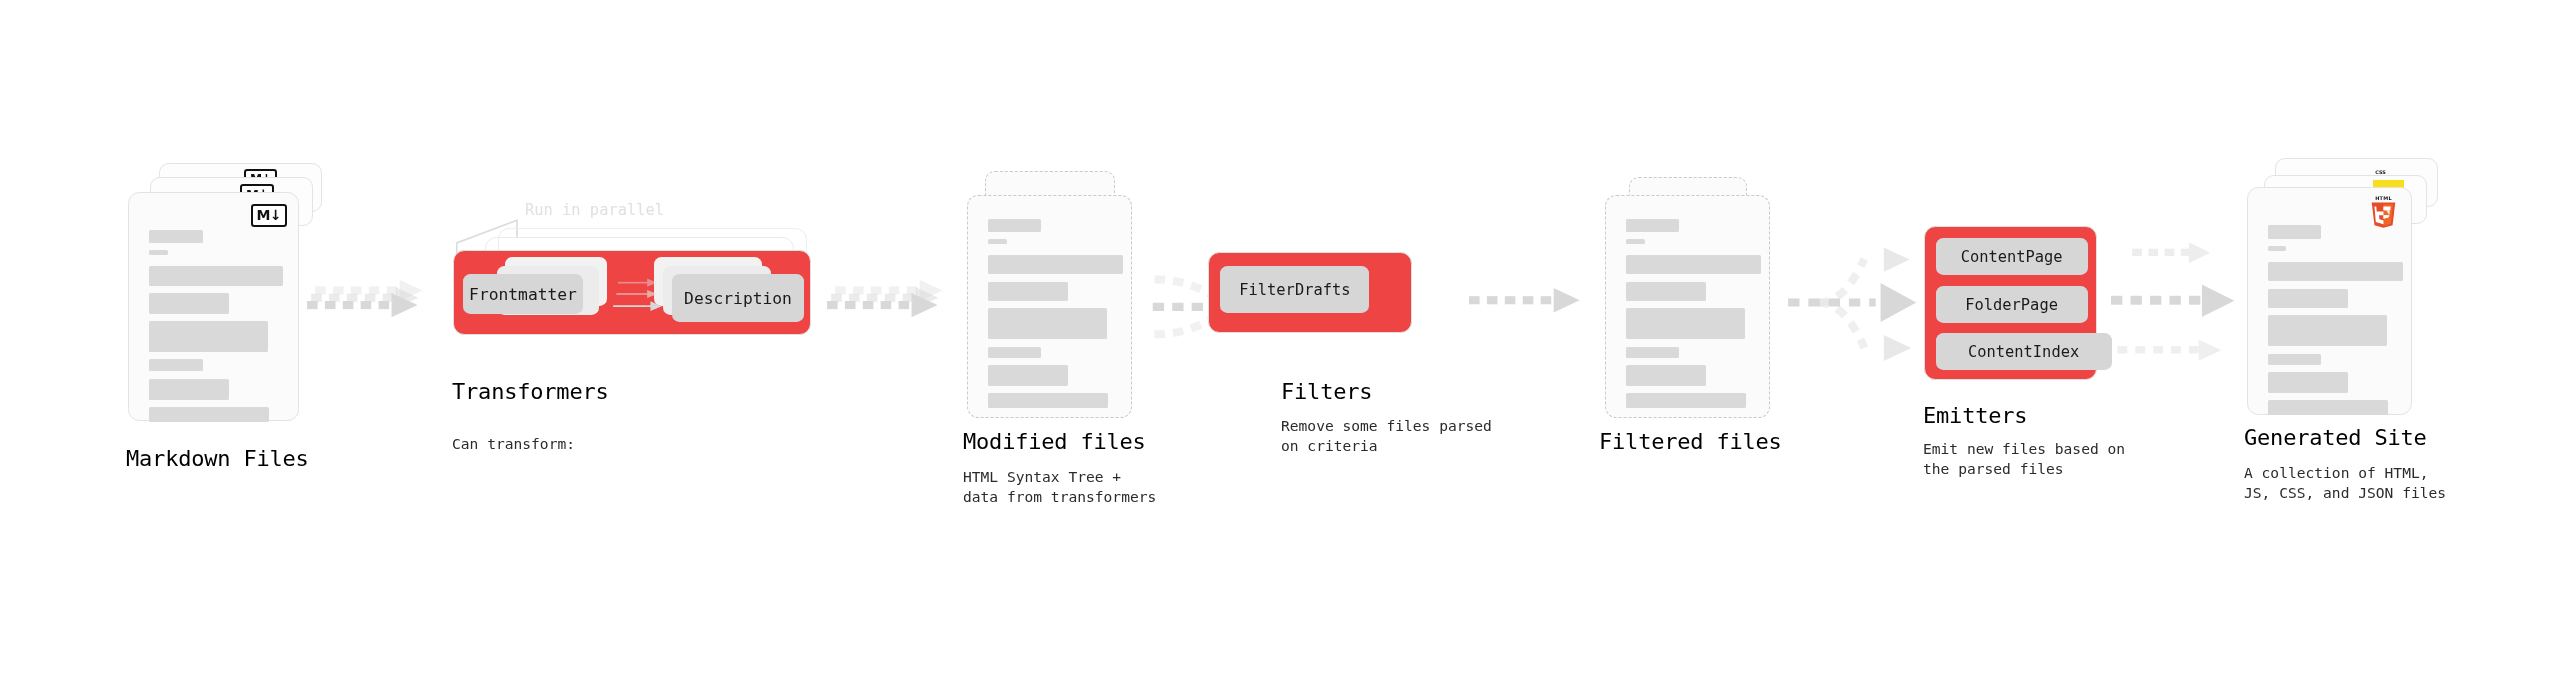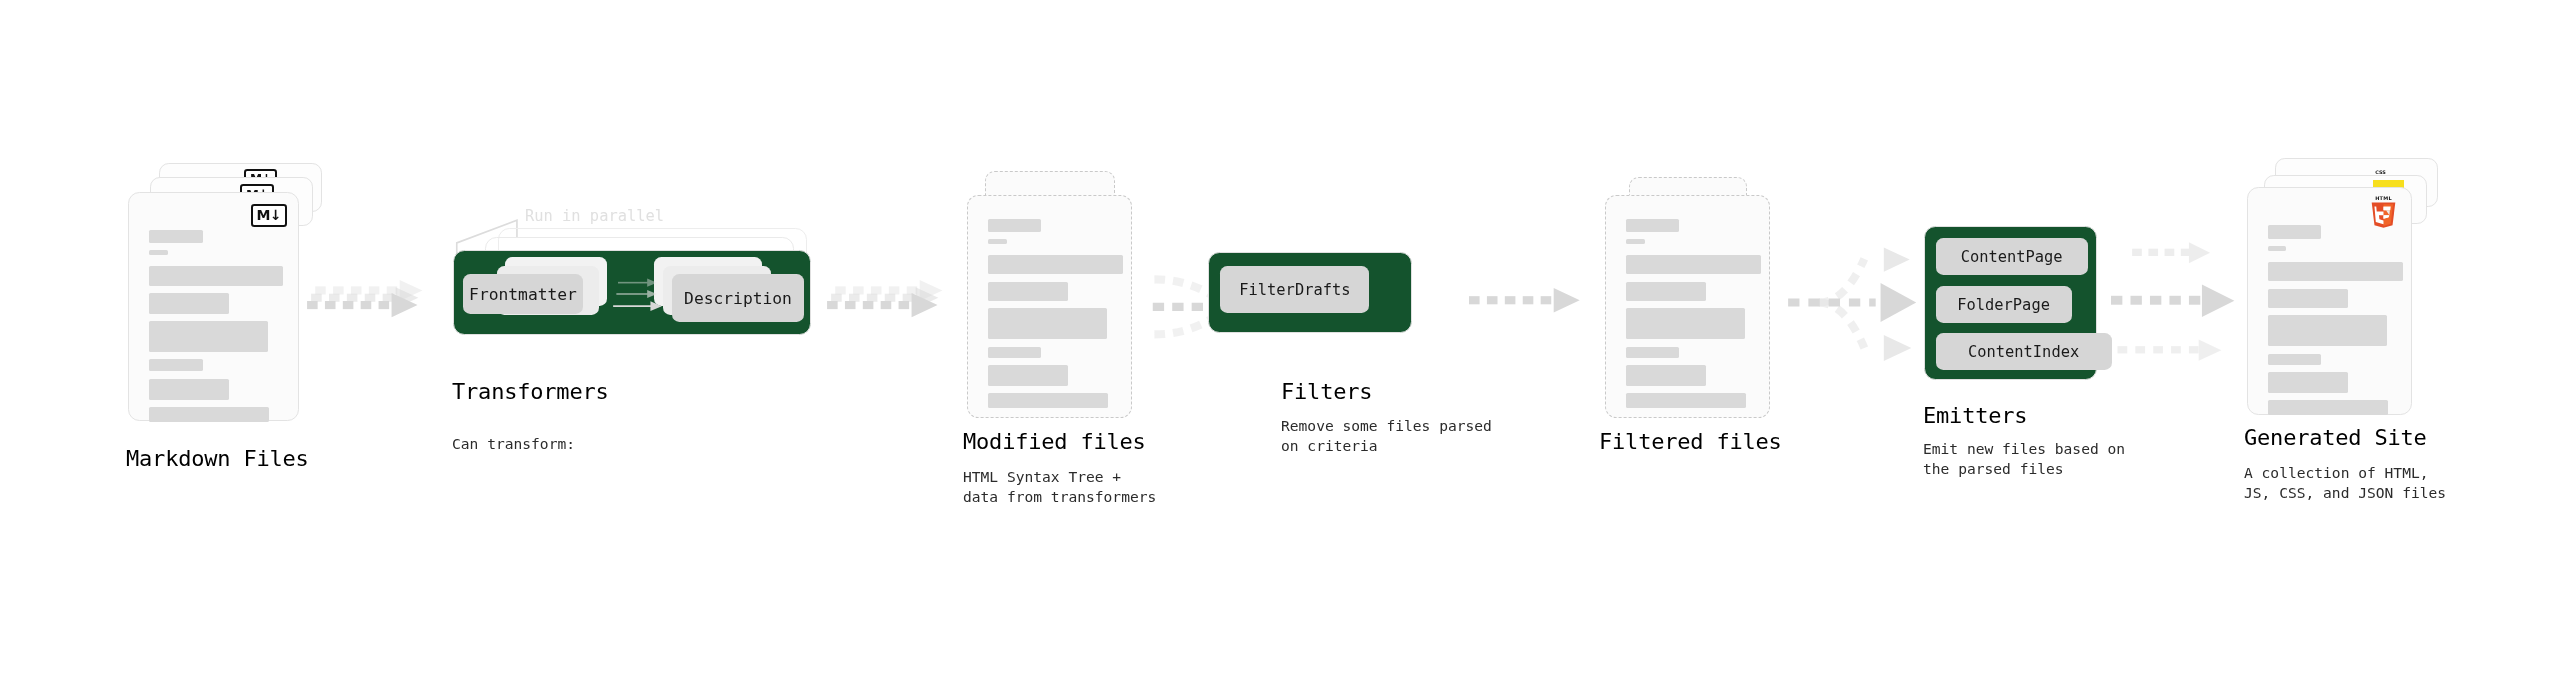--- a/index.html
+++ b/index.html
@@ -53,21 +53,21 @@
     position: absolute; left: 0; right: 0; top: -7.3px;
     font-family: "DejaVu Sans", "Liberation Sans", sans-serif;
     font-size: 4.9px; font-weight: 700; color: #111; text-align: center;
     line-height: 6.5px;
   }
   .js-chip { position: absolute; width: 31px; height: 15.4px; background: #f7df1e; }
 
   
   .procbox {
     position: absolute;
-    background: #14532d;
+    background: #ef4444;
     border: 1.6px solid #e0e0e0;
     border-radius: 11.4px;
   }
   .procbox.stacked { background: transparent; }
   .chip {
     position: absolute;
     background: #d6d6d6;
     border-radius: 7.3px;
     display: flex; align-items: center; justify-content: center;
     font-size: 16.3px; color: #1a1a1a;
@@ -161,21 +161,21 @@
         <path d="M104 22 L136 37 L104 52 Z"></path>
       </g>
     </g>
   </svg>
 
   <div>
 
     <svg class="abs" style="left:455px; top:199px;" width="106" height="61" viewBox="0 0 130 75">
       <path d="M2 72 L2 54 L76 26 L76 48" fill="none" stroke="#dcdcdc" stroke-width="2"></path>
     </svg>
-    <div class="parallel-label" style="left:525px; top:201px;margin-top:6px;">Run in parallel</div>
+    <div class="parallel-label" style="left:525px; top:201px;">Run in parallel</div>
 
     <div class="procbox stacked" style="left:498px; top:228px; width:309px; height:89px; border-color:#ededed;"></div>
     <div class="procbox stacked" style="left:485px; top:237px; width:309px; height:89px; border-color:#eaeaea;"></div>
     <div class="procbox" style="left:453px; top:250px; width:358px; height:85px;">
     </div>
 
     <div class="chip pale2" style="left:505px; top:257px; width:102px; height:49px;">.</div>
     <div class="chip pale" style="left:497px; top:266px; width:102px; height:49px;">.</div>
     <div class="chip pale2" style="left:654px; top:257px; width:108px; height:49px;">.</div>
     <div class="chip pale" style="left:663px; top:266px; width:108px; height:49px;">.</div>
@@ -307,21 +307,21 @@
       <path d="M10 72 L118 72" opacity="1" stroke="#d8d8d8" stroke-dasharray="14 11"></path>
     </g>
     <path d="M128 4 L160 19 L128 34 Z" fill="#e8e8e8"></path>
     <path d="M124 48 L168 72 L124 96 Z" fill="#d8d8d8"></path>
     <path d="M128 112 L162 128 L128 144 Z" fill="#e8e8e8"></path>
   </svg>
 
   <div>
     <div class="procbox" style="left:1924px; top:226px; width:173px; height:154px;">
       <div class="chip" style="left:10.6px; top:11.4px; width:152px; height:37px; font-size:15.4px;">ContentPage</div>
-      <div class="chip" style="left:10.6px; top:59px; width:136px; height:37px; font-size:15.4px;">FolderPage</div>
+      <div class="chip" style="left:10.6px; top:59px; width:152px; height:37px; font-size:15.4px;">FolderPage</div>
       <div class="chip" style="left:10.6px; top:106px; width:176px; height:37px; font-size:15.4px;">ContentIndex</div>
     </div>
     <div class="stage-title" style="left:1923px; top:403px;">Emitters</div>
     <div class="stage-desc" style="left:1923px; top:439px;">Emit new files based on
 the parsed files</div>
   </div>
 
   <svg class="abs" style="left:2111px; top:234px;" width="138" height="126" viewBox="0 0 170 155">
     <g fill="#d8d8d8">
       <g opacity="0.45">

